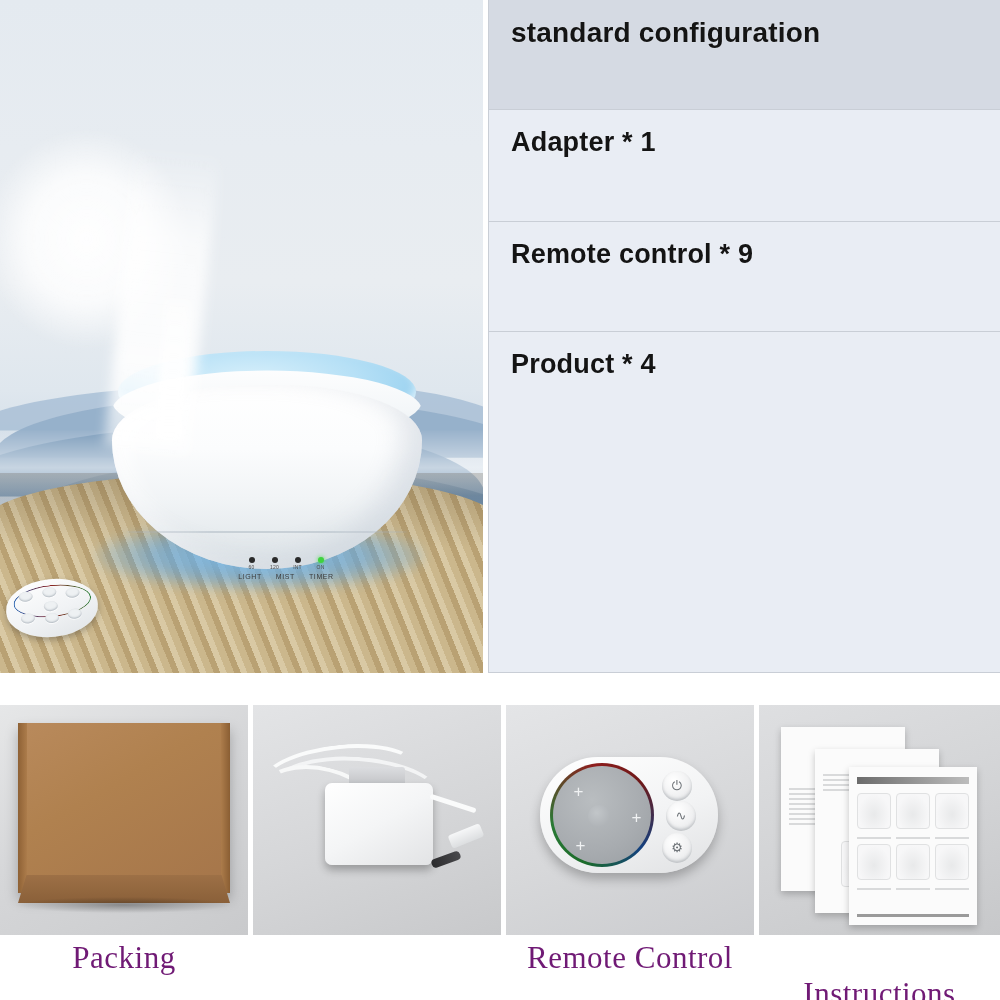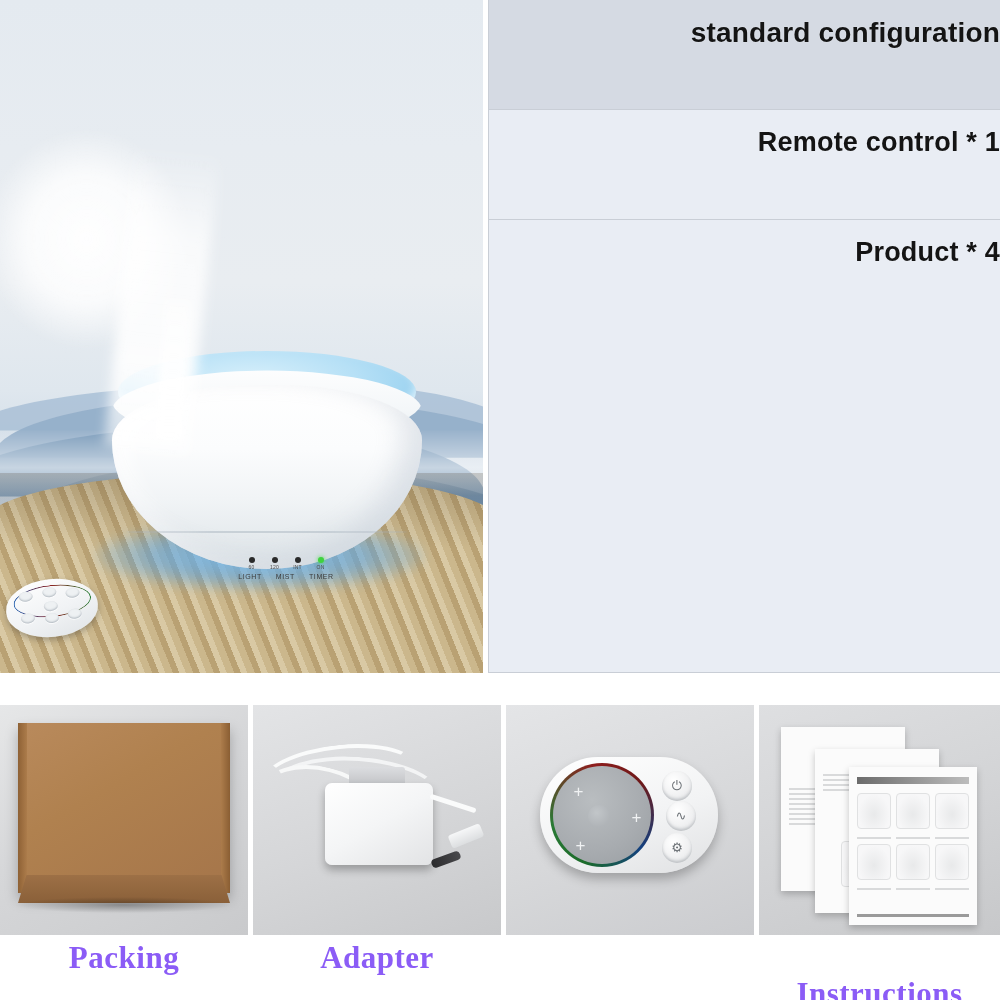--- a/index.html
+++ b/index.html
@@ -77,21 +77,21 @@
       background:linear-gradient(90deg,#1f5fb0,#8b1f1f 50%,#1f7a2e) border-box;
       -webkit-mask:linear-gradient(#000 0 0) padding-box,linear-gradient(#000 0 0);
       -webkit-mask-composite:xor;mask-composite:exclude;}
   .hr-btn{position:absolute;width:14px;height:10px;border-radius:50%;background:#eef1f3;
       box-shadow:inset 0 -1px 2px rgba(150,160,170,.7),0 1px 1px rgba(255,255,255,.8);}
 
   
   .table{position:absolute;left:488px;top:0;width:512px;height:673px;
       border:1px solid #c9ced6;border-top:none;border-right:none;box-sizing:border-box;background:#e9edf4;}
   .trow{position:relative;box-sizing:border-box;border-bottom:1px solid #c9ced6;
-      padding:18px 0 0 22px;background:#e9edf4;text-align:right;}
+      padding:18px 0 0 22px;background:#e9edf4;}
   .trow.head{background:#d5dae3;}
   .trow .txt{font-size:27px;font-weight:bold;color:#141414;letter-spacing:.2px;line-height:1.1;
       text-shadow:0 0 2px rgba(255,255,255,.35);}
   .trow.head .txt{font-size:28px;}
 
   
   .shelf{position:absolute;left:0;top:705px;width:1000px;height:230px;}
   .cell{position:absolute;top:0;height:230px;overflow:hidden;background:#d7d8da;}
   .c1{left:0;width:248px;}
   .c2{left:253px;width:248px;}
@@ -160,21 +160,21 @@
   .s-cellimg{height:34px;border-radius:4px;background:radial-gradient(ellipse at 50% 60%,#e8e9ea 0%,#f7f7f8 70%);
       border:1px solid #e0e1e2;}
   .s-line{height:2px;background:#d9dadb;margin-top:3px;}
   .s-line.sh{width:70%;}
   .s-txtblk{position:absolute;left:8px;width:42%;}
   .s-foot{position:absolute;left:8px;bottom:8px;right:8px;height:3px;background:#9a9a9a;}
 
   
   .caps{position:absolute;left:0;top:940px;width:1000px;height:60px;}
   .cap{position:absolute;top:0;text-align:center;font-family:"Liberation Serif",serif;
-      font-weight:bold;font-size:31px;color:#8b5cf6;letter-spacing:.5px;}
+      font-weight:normal;font-size:31px;color:#701a75;letter-spacing:.5px;}
   .cap1{left:0;width:248px;}
   .cap2{left:253px;width:248px;}
   .cap3{left:506px;width:248px;}
   .cap4{left:759px;width:241px;margin-top:36px;}
 </style>
 </head>
 <body>
 
 <div class="page">
 
@@ -231,22 +231,25 @@
 
     <div class="mist-plume"></div>
     <div class="mist-stream"></div>
     <div class="mist-jet"></div>
   </div>
 
   <div class="table">
     <div class="trow head" style="height:110px">
       <div class="txt">standard configuration</div>
     </div>
+    <div class="trow" style="height:112px">
+      <div class="txt">Adapter * 1</div>
+    </div>
     <div class="trow" style="height:110px">
-      <div class="txt">Remote control * 1</div>
+      <div class="txt">Remote control * 9</div>
     </div>
     <div class="trow" style="height:119px;border-bottom:none">
       <div class="txt">Product * 4</div>
     </div>
   </div>
 
   <div class="shelf">
 
     <div class="cell c1">
       <div class="pk-bg"></div>
@@ -323,17 +326,17 @@
           <div class="s-line"></div>
           <div class="s-line"></div>
         </div>
         <div class="s-foot"></div>
       </div>
     </div>
   </div>
 
   <div class="caps">
     <div class="cap cap1">Packing</div>
-    <div class="cap cap2">Adapter</div>
+    <div class="cap cap3">Remote Control</div>
     <div class="cap cap4">Instructions</div>
   </div>
 
 </div>
 
 </body></html>

